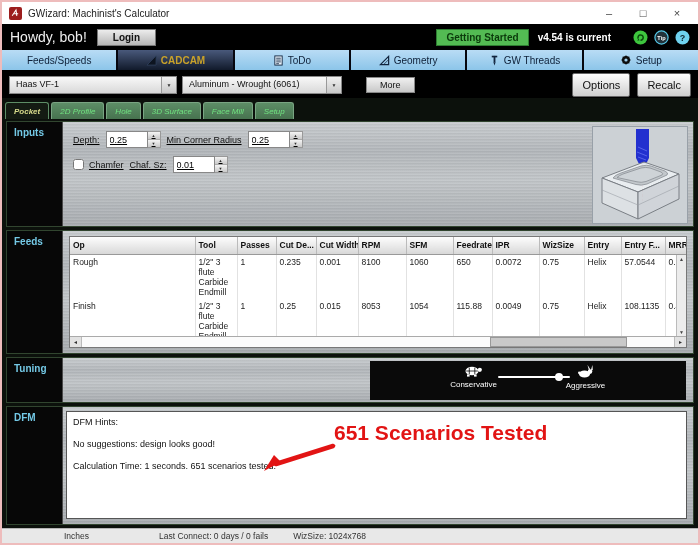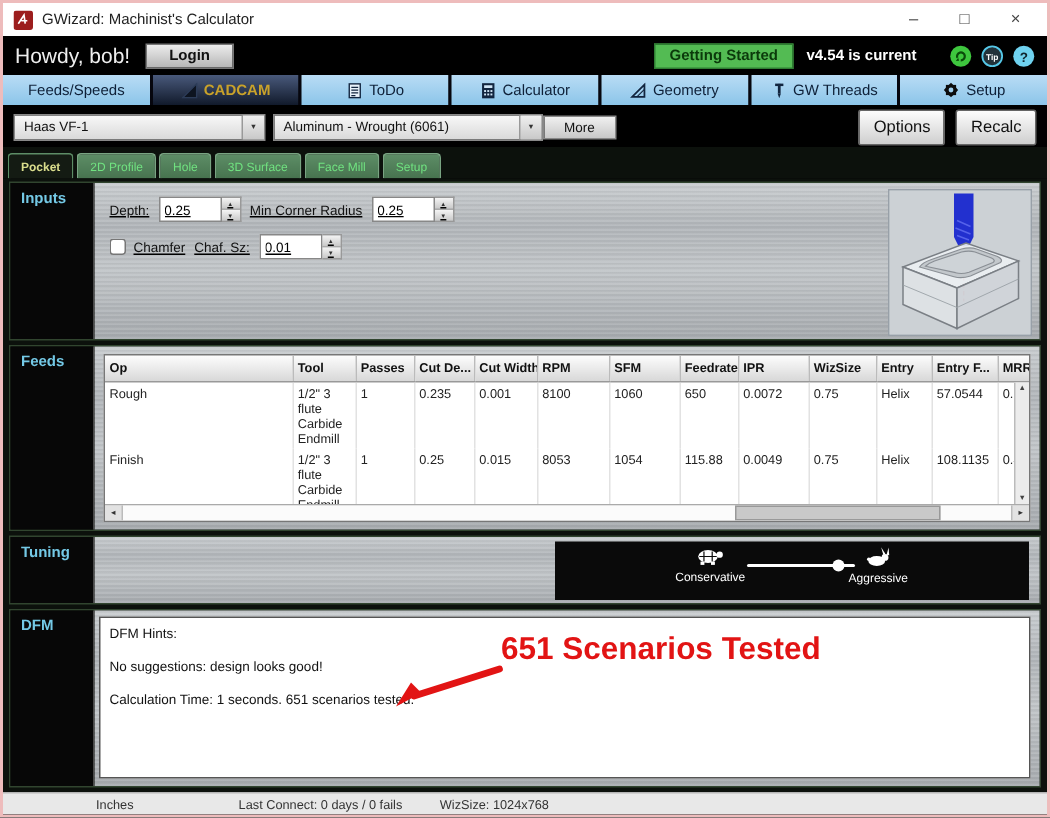--- a/index.html
+++ b/index.html
@@ -28,28 +28,28 @@
   .tab:last-child { border-right:none; }
   .tab.sel { background:linear-gradient(#49597b,#111a2b); color:#c9a22a; font-weight:bold; }
   .tab svg { flex:0 0 auto; }
 
   
   .machrow { flex:0 0 28px; background:#000; display:flex; align-items:center; padding:1px 7px 0 7px; }
   .dd { background:linear-gradient(#f8f8f8,#d9d9d9); border:1px solid #888; height:18px; display:flex; align-items:stretch; font-size:9px; color:#111; }
   .ddtext { padding:2px 6px 0 6px; flex:1; white-space:nowrap; overflow:hidden; }
   .ddarrow { width:15px; border-left:1px solid #999; background:linear-gradient(#f0f0f0,#c8c8c8); display:flex; align-items:center; justify-content:center; font-size:5px; color:#333; }
   .dd.machine { width:168px; margin-right:5px; }
-  .dd.material { width:180px; margin-right:0; }
+  .dd.material { width:160px; margin-right:24px; }
   .more-btn { background:linear-gradient(#f0f0f0,#c8c8c8); border:1px solid #888; font-size:9px; padding:2px 13px; color:#111; }
   .machrow .spacer { flex:1; }
   .opt-btn,.recalc-btn { background:linear-gradient(#fdfdfd,#cfcfcf); border:1px solid #666; border-radius:2px; font-size:11px; font-weight:normal; color:#111; padding:5px 9px; margin-left:7px; }
 
   
   .subtabs { flex:0 0 21px; background:#0c110c; display:flex; align-items:flex-end; gap:2px; padding:0 0 0 3px; }
-  .subtab { background:linear-gradient(#5d8d66,#47734f); border:1px solid #79a482; border-bottom:none; border-radius:3px 3px 0 0; color:#70e280; font-size:8px; padding:4px 8px 3px; white-space:nowrap; }
+  .subtab { background:linear-gradient(#5d8d66,#47734f); border:1px solid #79a482; border-bottom:none; border-radius:3px 3px 0 0; color:#70e280; font-size:8px; padding:4px 8px 3px; white-space:nowrap;font-style:italic; }
   .subtab.sel { background:#141b13; color:#d9dc8c; font-weight:bold; border-color:#5d8d66; }
 
   
   .content { flex:1; background:#0c110c; padding:2px 4px 0 4px; display:flex; flex-direction:column; }
   .section { display:flex; border:1px solid #31452f; margin-bottom:3px; }
   .sec-label { flex:0 0 55px; background:#070707; color:#74c9e6; font-weight:bold; font-size:10px; padding:5px 0 0 7px; }
   .sec-panel { flex:1; position:relative; border-left:1px solid #4a4a4a;
      background:linear-gradient(180deg,#c9cdd0 0%,#b3b7bb 28%,#c2c6c9 55%,#a8acb0 100%);
   }
   .sec-panel::after { content:""; position:absolute; inset:0; pointer-events:none;
@@ -147,35 +147,20 @@
           <path d="M1 11 L11 11 L11 1 Z" fill="#0d1420" stroke="#2c3c58" stroke-width="1"></path>
         </svg>
         <span>CADCAM</span>
       </div>
     <div class="tab">
         <svg width="11" height="11" viewBox="0 0 12 12">
           <rect x="2" y="1" width="8" height="10" fill="#e8f2fb" stroke="#12253f"></rect>
           <path d="M3.5 3.5h5M3.5 5.5h5M3.5 7.5h5M3.5 9.5h3" stroke="#12253f" stroke-width="0.9"></path>
         </svg>
         <span>ToDo</span>
-      </div>
-    <div class="tab">
-        <svg width="11" height="11" viewBox="0 0 12 12">
-          <rect x="1.5" y="0.5" width="9" height="11" fill="#12253f"></rect>
-          <rect x="3" y="2" width="6" height="2" fill="#cfe4f4"></rect>
-          <g fill="#cfe4f4">
-            <rect x="3" y="5.5" width="1.4" height="1.4"></rect>
-            <rect x="5.3" y="5.5" width="1.4" height="1.4"></rect>
-            <rect x="7.6" y="5.5" width="1.4" height="1.4"></rect>
-            <rect x="3" y="8" width="1.4" height="1.4"></rect>
-            <rect x="5.3" y="8" width="1.4" height="1.4"></rect>
-            <rect x="7.6" y="8" width="1.4" height="1.4"></rect>
-          </g>
-        </svg>
-        <span>Calculator</span>
       </div>
     <div class="tab">
         <svg width="11" height="11" viewBox="0 0 12 12">
           <path d="M1.5 10.5 L10.5 10.5 L10.5 1.5 Z" fill="none" stroke="#12253f" stroke-width="1.3"></path>
           <path d="M5 10.5 L10.5 5" stroke="#12253f" stroke-width="0.8"></path>
         </svg>
         <span>Geometry</span>
       </div>
     <div class="tab">
         <svg width="11" height="11" viewBox="0 0 12 12">

